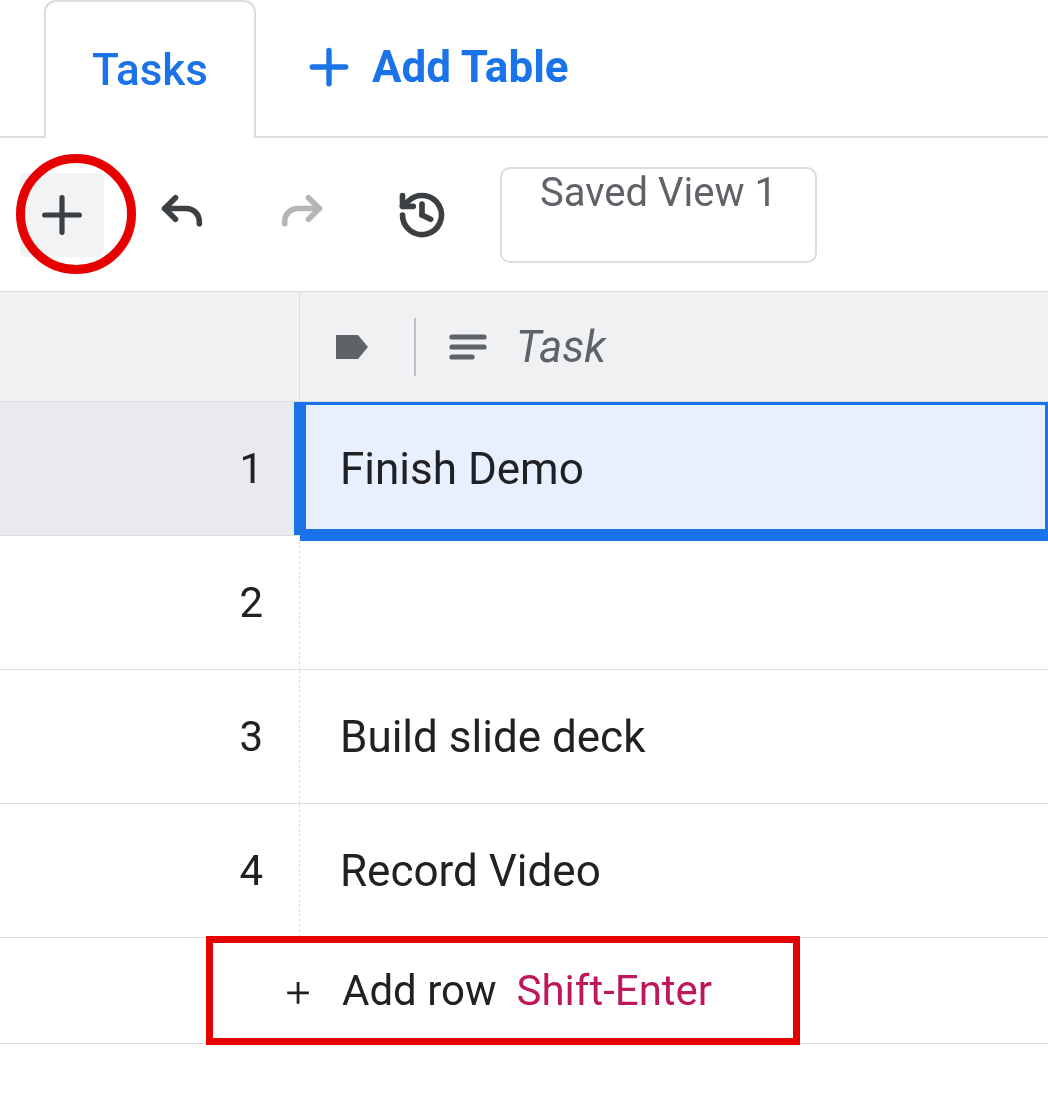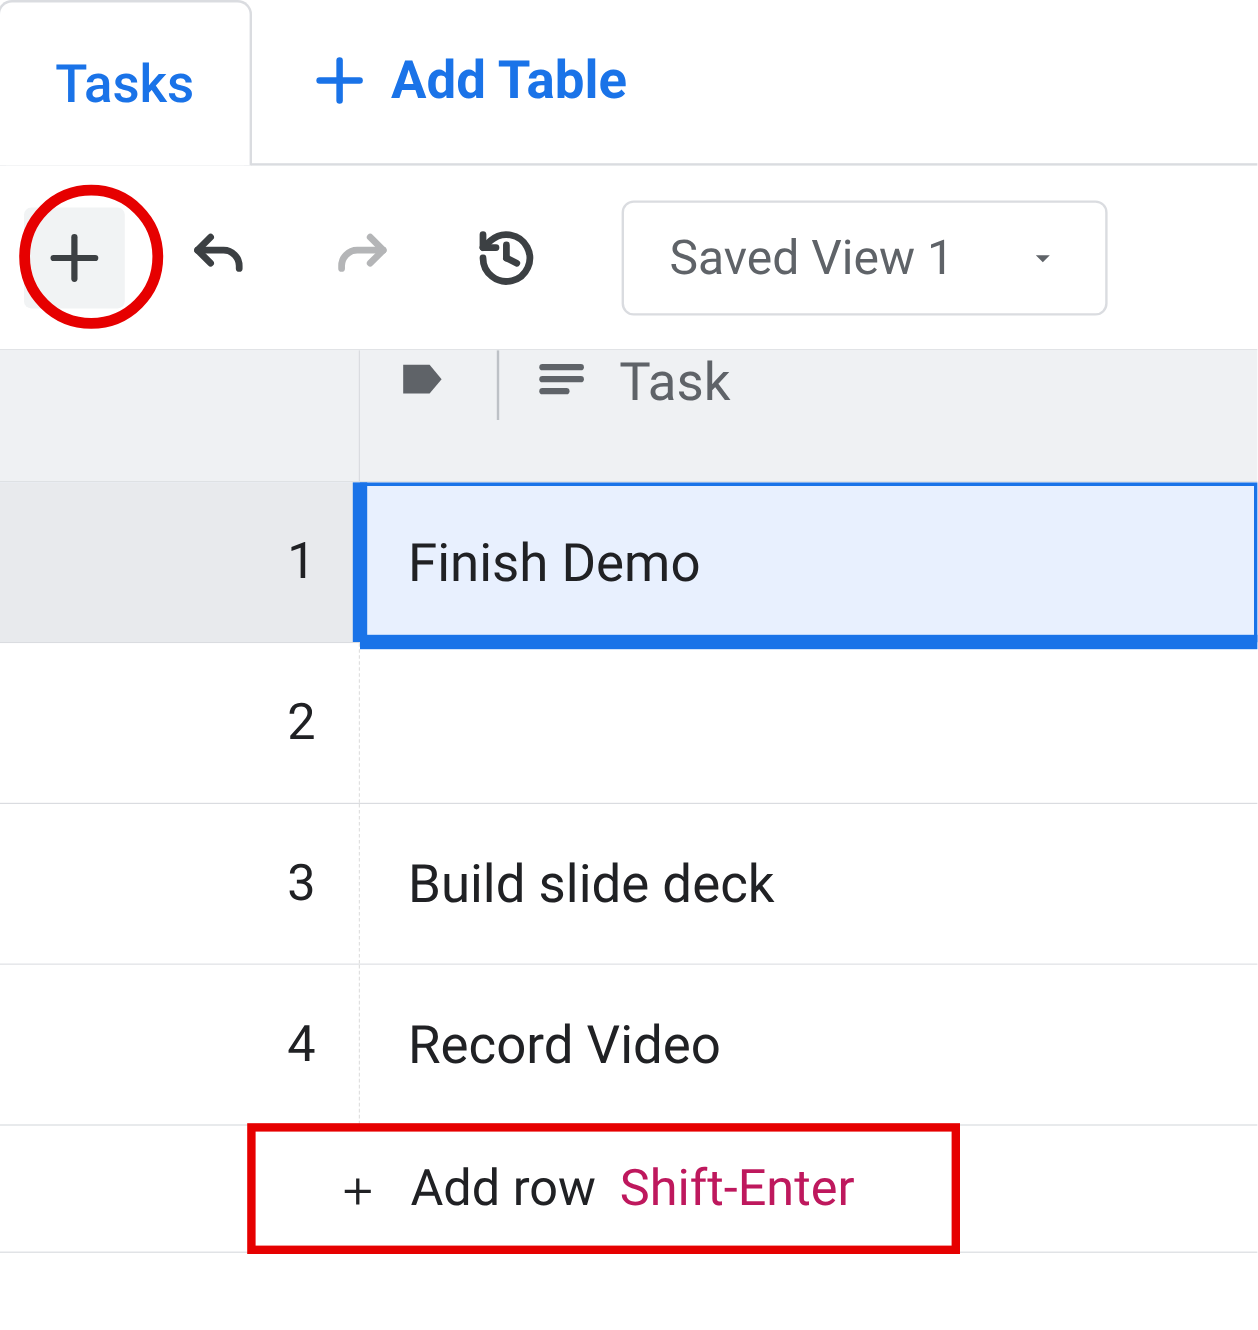--- a/index.html
+++ b/index.html
@@ -11,57 +11,57 @@
     --light:#f1f3f4;
     --row-sel:#e8f0fe;
     --hdr:#eff1f3;
     --red:#e60000;
   }
   *{box-sizing:border-box;}
   html,body{margin:0;padding:0;width:1048px;height:1108px;
     font-family:"Google Sans",Roboto,Arial,sans-serif;background:#fff;color:var(--text);}
 
   
-  .tabs{display:flex;align-items:stretch;height:138px;}
+  .tabs{display:flex;align-items:stretch;height:138px;padding-left:46px;}
   .tab{display:flex;align-items:center;justify-content:center;padding:0 46px;
     font-size:44px;font-weight:500;color:var(--blue);background:#fff;}
   .tab.active{border:2px solid var(--border);border-bottom:none;
     border-top-left-radius:12px;border-top-right-radius:12px;position:relative;left:-2px;}
   .add-table{display:flex;align-items:center;gap:18px;padding:0 46px;
     color:var(--blue);font-size:44px;font-weight:700;border-bottom:4px solid transparent;}
   .add-table svg{width:50px;height:50px;}
   .tabs-spacer{flex:1;}
   .tabs-underline{height:0;border-bottom:2px solid var(--border);margin-top:-2px;}
 
   
   .toolbar{display:flex;align-items:center;gap:36px;height:154px;padding:0 24px 0 20px;
     border-bottom:1px solid var(--border);}
   .tool-btn{width:84px;height:84px;display:flex;align-items:center;justify-content:center;
     border-radius:6px;color:var(--grey);}
   .tool-btn.disabled{opacity:.38;}
   .tool-btn svg{width:52px;height:52px;}
   .tool-btn.bg{background:var(--light);}
   .view-picker{display:flex;align-items:center;gap:60px;height:96px;
-    border:2px solid var(--border);border-radius:10px;padding:0 38px;margin-left:18px;}
+    border:2px solid var(--border);border-radius:10px;padding:0 38px;flex-direction:column;}
   .view-picker .label{font-size:40px;color:var(--muted);}
   .view-picker svg{width:28px;height:28px;}
 
   
   .highlight-circle{position:absolute;left:16px;top:154px;width:120px;height:120px;
     border:9px solid var(--red);border-radius:50%;pointer-events:none;}
 
   
   .grid{}
   .hdr-row{display:flex;height:110px;background:var(--hdr);
     border-bottom:1px solid var(--border);}
   .row-num-col{width:300px;flex:0 0 300px;display:flex;align-items:center;
     justify-content:flex-end;padding-right:36px;font-size:42px;color:var(--text);
     border-right:1px solid var(--border);}
-  .hdr-task{flex:1;display:flex;align-items:flex-start;gap:24px;padding:0 30px;
-    color:var(--muted);}
+  .hdr-task{flex:1;display:flex;align-items:center;gap:24px;padding:0 30px;
+    color:var(--muted);font-style:italic;}
   .little-sep{width:0;height:58px;border-left:2px solid #bdc1c6;margin-left:12px;margin-right:4px;}
   .hdr-task .hdr-label{font-size:44px;}
   .hdr-task svg{width:48px;height:48px;}
 
   .data-row{display:flex;height:134px;border-bottom:1px solid var(--border);background:#fff;}
   .data-row.selected{background:var(--row-sel);}
   .data-row.selected .row-num-col{background:#e8eaed;}
   .cell{flex:1;display:flex;align-items:center;padding:0 40px;font-size:44px;}
   .data-row.selected .cell{position:relative;box-shadow:inset 0 0 0 3px #1a73e8;}
   .data-row.selected .cell::after{content:"";position:absolute;left:0;right:0;bottom:-6px;height:12px;background:#1a73e8;}

